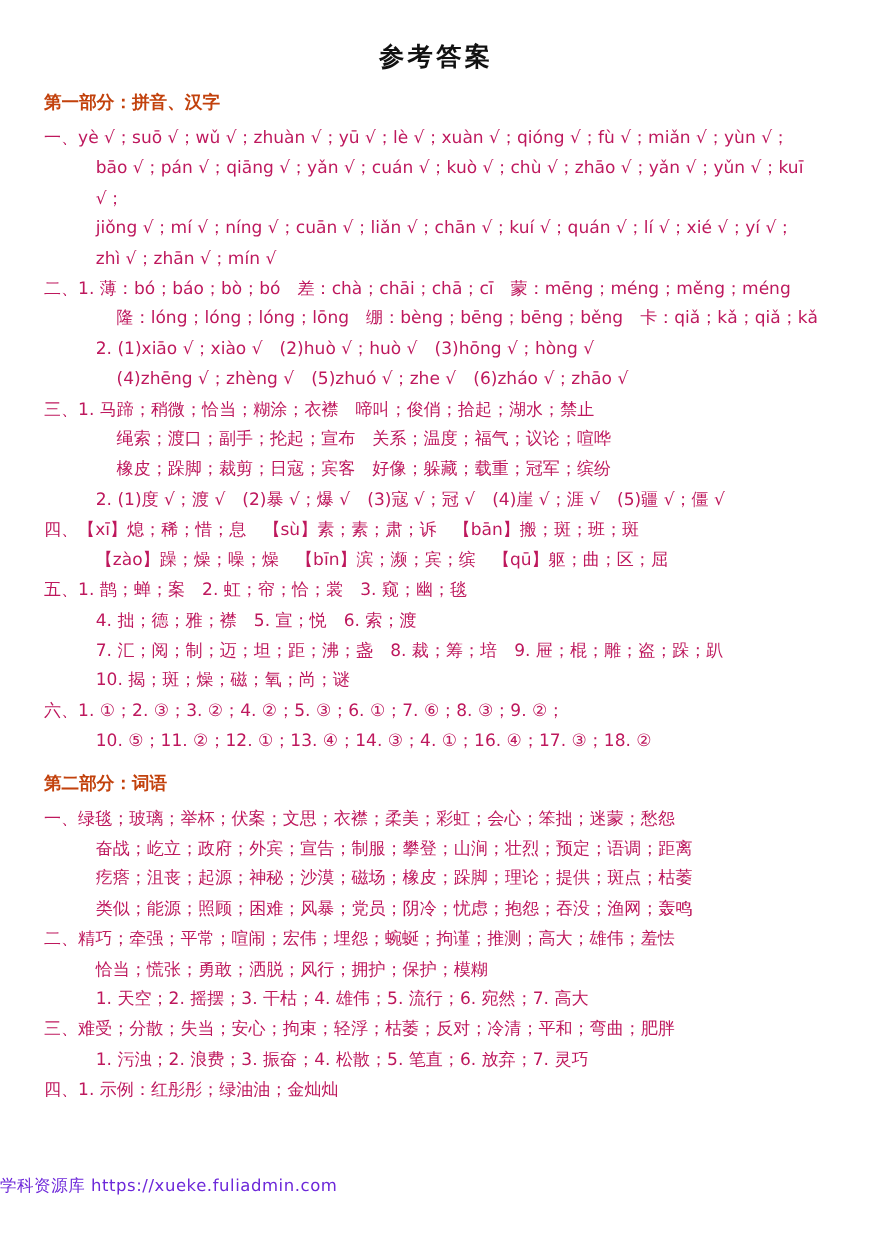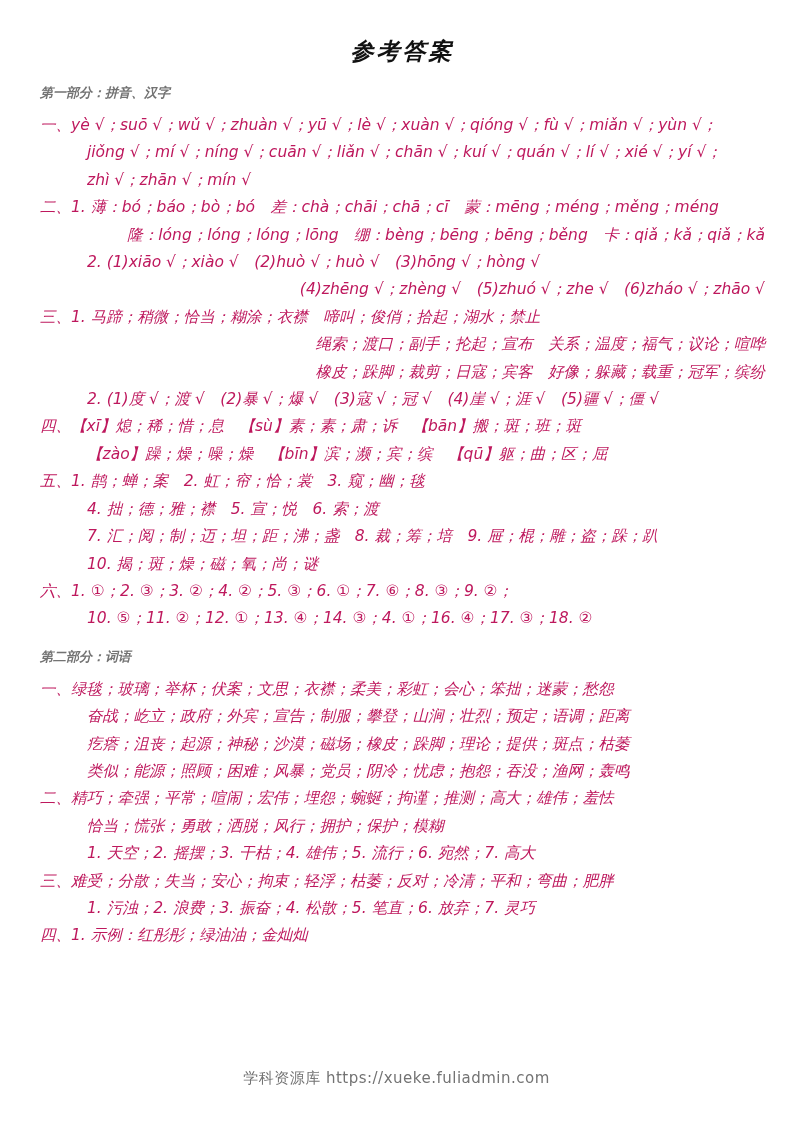--- a/index.html
+++ b/index.html
@@ -5,68 +5,69 @@
   html, body { margin: 0; padding: 0; background: #ffffff; }
   .page {
     position: relative;
     width: 793px;
     height: 1122px;
     background: #ffffff;
     overflow: hidden;
     font-family: "DejaVu Sans", "Liberation Sans", sans-serif;
     color: #1c1c1c;
   }
-  .content { padding: 30px 28px 0 40px; font-style: italic; }
+  .content { padding: 30px 40px 0 40px; }
   .doc-title {
     text-align: center;
     font-size: 23px;
     font-weight: bold;
     letter-spacing: 3px;
     color: #111111;
     margin: 6px 0 14px 0;
   }
   .section { margin: 0; }
   .section-heading {
-    color: #737373;
+    color: #c2410c;
     font-weight: bold;
-    font-size: 13px;
+    font-size: 16px;
     line-height: 24px;
     margin: 12px 0 7px 0;
   }
   .line {
     font-size: 15.5px;
     line-height: 27.4px;
     white-space: pre-wrap;
     color: #be185d;
   }
   .indent-0 { padding-left: 0; }
   .indent-1 { padding-left: 47px; }
-  .indent-2 { padding-left: 66px; text-align: right; }
+  .indent-2 { padding-left: 66px; }
   .footer {
     position: absolute;
     left: 0;
     bottom: 34px;
     width: 100%;
-    text-align: center;
+    text-align: left;
     font-size: 15px;
-    color: #737373;
+    color: #6d28d9;
     letter-spacing: 0.5px;
   }
 </style>
 </head>
 <body>
 
 <div class="page">
   <div class="content">
 
     <div class="doc-title">参考答案</div>
 
     <div class="section">
       <div class="section-heading">第一部分：拼音、汉字</div>
       <div class="line indent-0">一、yè √；suō √；wǔ √；zhuàn √；yū √；lè √；xuàn √；qióng √；fù √；miǎn √；yùn √；</div>
+      <div class="line indent-1">bāo √；pán √；qiāng √；yǎn √；cuán √；kuò √；chù √；zhāo √；yǎn √；yǔn √；kuī √；</div>
       <div class="line indent-1">jiǒng √；mí √；níng √；cuān √；liǎn √；chān √；kuí √；quán √；lí √；xié √；yí √；</div>
       <div class="line indent-1">zhì √；zhān √；mín √</div>
       <div class="line indent-0">二、1. 薄：bó；báo；bò；bó　差：chà；chāi；chā；cī　蒙：mēng；méng；měng；méng</div>
       <div class="line indent-2">隆：lóng；lóng；lóng；lōng　绷：bèng；bēng；bēng；běng　卡：qiǎ；kǎ；qiǎ；kǎ</div>
       <div class="line indent-1">2. (1)xiāo √；xiào √　(2)huò √；huò √　(3)hōng √；hòng √</div>
       <div class="line indent-2">(4)zhēng √；zhèng √　(5)zhuó √；zhe √　(6)zháo √；zhāo √</div>
       <div class="line indent-0">三、1. 马蹄；稍微；恰当；糊涂；衣襟　啼叫；俊俏；拾起；湖水；禁止</div>
       <div class="line indent-2">绳索；渡口；副手；抡起；宣布　关系；温度；福气；议论；喧哗</div>
       <div class="line indent-2">橡皮；跺脚；裁剪；日寇；宾客　好像；躲藏；载重；冠军；缤纷</div>
       <div class="line indent-1">2. (1)度 √；渡 √　(2)暴 √；爆 √　(3)寇 √；冠 √　(4)崖 √；涯 √　(5)疆 √；僵 √</div>

